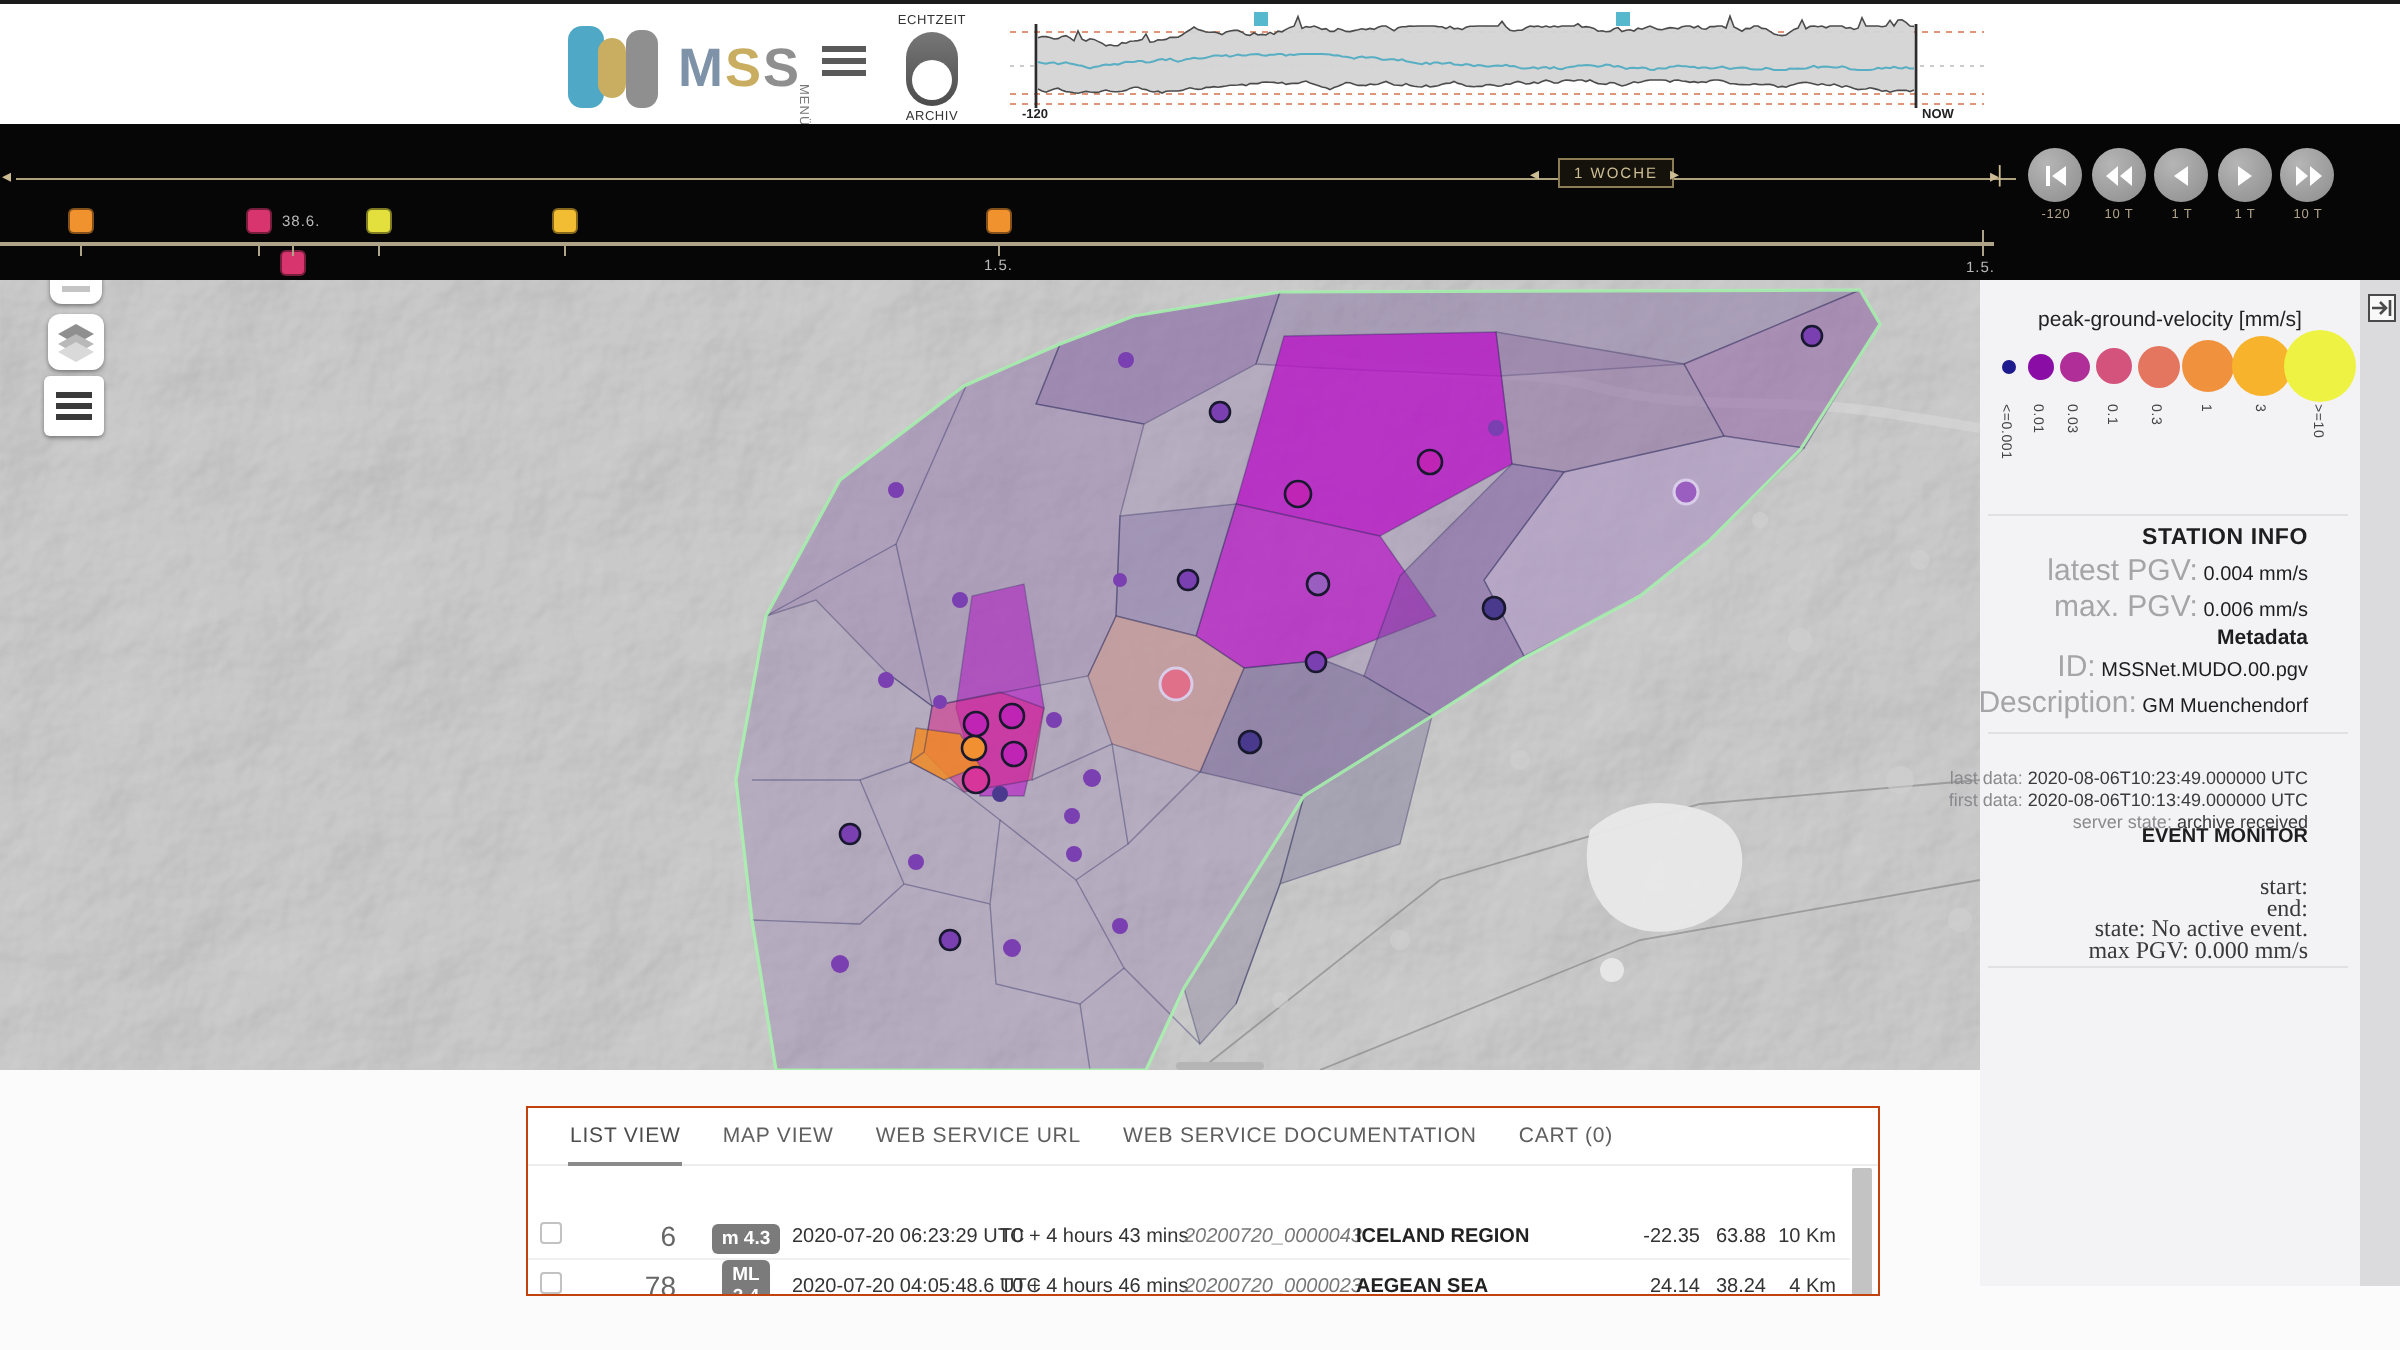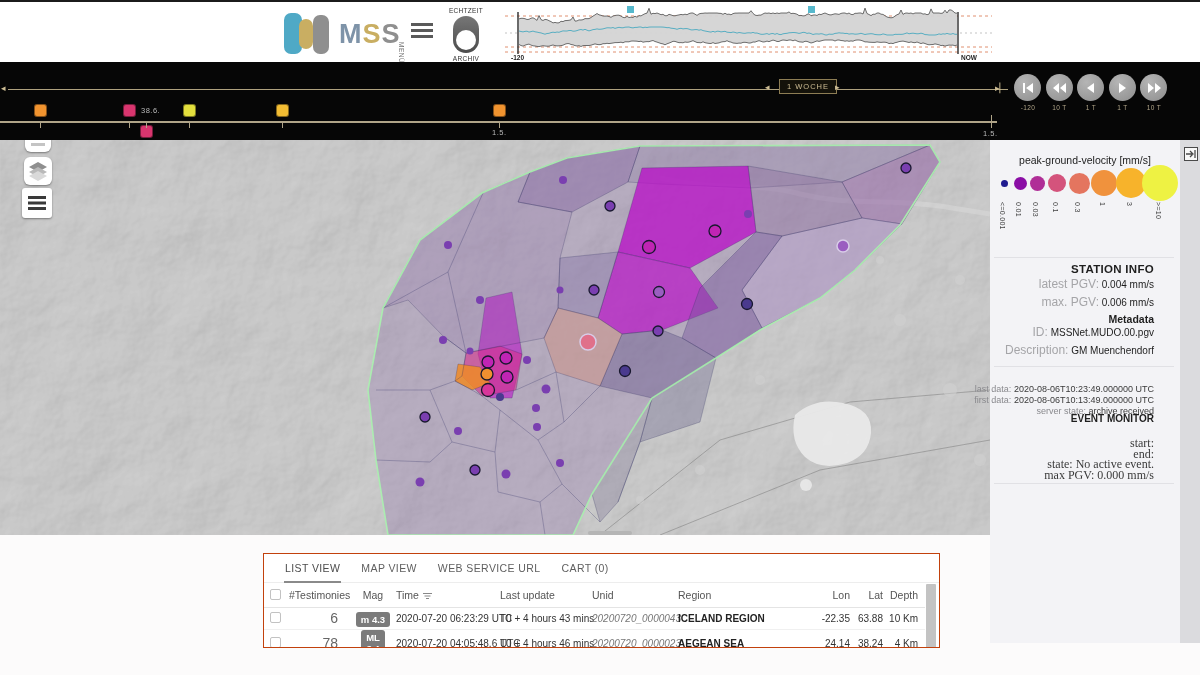--- a/index.html
+++ b/index.html
@@ -47,21 +47,21 @@
   .sidebar{position:absolute;left:990px;top:140px;width:190px;height:503px;background:#f3f3f6;font-size:10px;color:#333;}
   .sidestrip{position:absolute;left:1180px;top:140px;width:20px;height:503px;background:#dbdbde;}
   .expand-btn{position:absolute;left:1184px;top:147px;width:14px;height:14px;background:#f8f8f8;border:1.5px solid #4a4a4a;box-sizing:border-box;cursor:pointer;display:flex;align-items:center;justify-content:center;}
   .legend-title{position:absolute;left:0;top:14px;width:190px;text-align:center;font-size:10.5px;color:#222;}
   .lg-dot{position:absolute;border-radius:50%;}
   .lg-label{position:absolute;writing-mode:vertical-rl;font-size:7px;color:#444;letter-spacing:.3px;}
   .divider{position:absolute;left:4px;width:180px;height:1px;background:#e1e1e5;}
   .si-line{position:absolute;right:26px;white-space:nowrap;text-align:right;}
   .si-title{font-size:11.5px;font-weight:bold;color:#1e1e1e;letter-spacing:.3px;}
   .si-sub{font-size:10.5px;font-weight:bold;color:#1e1e1e;}
-  .lab{color:#a5a5a8;font-size:12px;}
+  .lab{color:#a5a5a8;font-size:15px;}
   .val{color:#1e1e1e;font-weight:normal;font-size:10px;}
   .srv{font-size:9px;color:#3a3a3a;}
   .srv .lab2{color:#8a8a8e;}
   .em{font-size:12px;color:#3a3a3a;font-family:Liberation Serif, serif;}
   
   .panel{position:absolute;left:263px;top:553px;width:677px;height:95px;background:#fff;border:1px solid #c2410c;box-sizing:border-box;overflow:hidden;}
   .tabs{position:absolute;left:0;top:0;width:100%;height:29px;display:flex;align-items:center;padding-left:20px;box-sizing:border-box;border-bottom:1px solid #ededed;}
   .tab{font-size:10.5px;color:#5f5f5f;letter-spacing:.4px;margin-right:19px;padding:8px 1px;cursor:pointer;position:relative;}
   .tab.active{color:#4c4c4c;}
   .tab.active:after{content:"";position:absolute;left:0;right:0;bottom:-1px;height:2px;background:#8a8a8a;}
@@ -360,35 +360,22 @@
     <svg width="10" height="8" viewBox="0 0 10 8">
         <path d="M0 4 H6 M4 1 L7 4 L4 7 M9 0 V8" stroke="#4a4a4a" stroke-width="1.3" fill="none"></path>
       </svg>
   </div>
 
   <div class="panel">
     <div class="tabs">
         <div class="tab active">LIST VIEW</div>
         <div class="tab">MAP VIEW</div>
         <div class="tab">WEB SERVICE URL</div>
+        <div class="tab">WEB SERVICE DOCUMENTATION</div>
         <div class="tab">CART (0)</div>
-      </div>
-    <div class="thead grid">
-        <div class="th"><span class="cb"></span></div>
-        <div class="th c1h">#Testimonies</div>
-        <div class="th c2">Mag</div>
-        <div class="th">Time<svg width="9" height="8" viewBox="0 0 9 8" class="sort-ic">
-            <path d="M0 1.5h9M1.5 4h6M3 6.5h3" stroke="#888" stroke-width="1" fill="none"></path>
-          </svg></div>
-        <div class="th">Last update</div>
-        <div class="th">Unid</div>
-        <div class="th">Region</div>
-        <div class="th r">Lon</div>
-        <div class="th r">Lat</div>
-        <div class="th r9">Depth</div>
       </div>
     <div class="tbody">
         <div class="trow grid">
           <div><span class="cb"></span></div>
           <div class="count">6</div>
           <div class="c2"><span class="badge">m 4.3</span></div>
           <div class="td">2020-07-20 06:23:29 UTC</div>
           <div class="td">T0 + 4 hours 43 mins</div>
           <div class="td unid">20200720_0000043</div>
           <div class="td region">ICELAND REGION</div>

